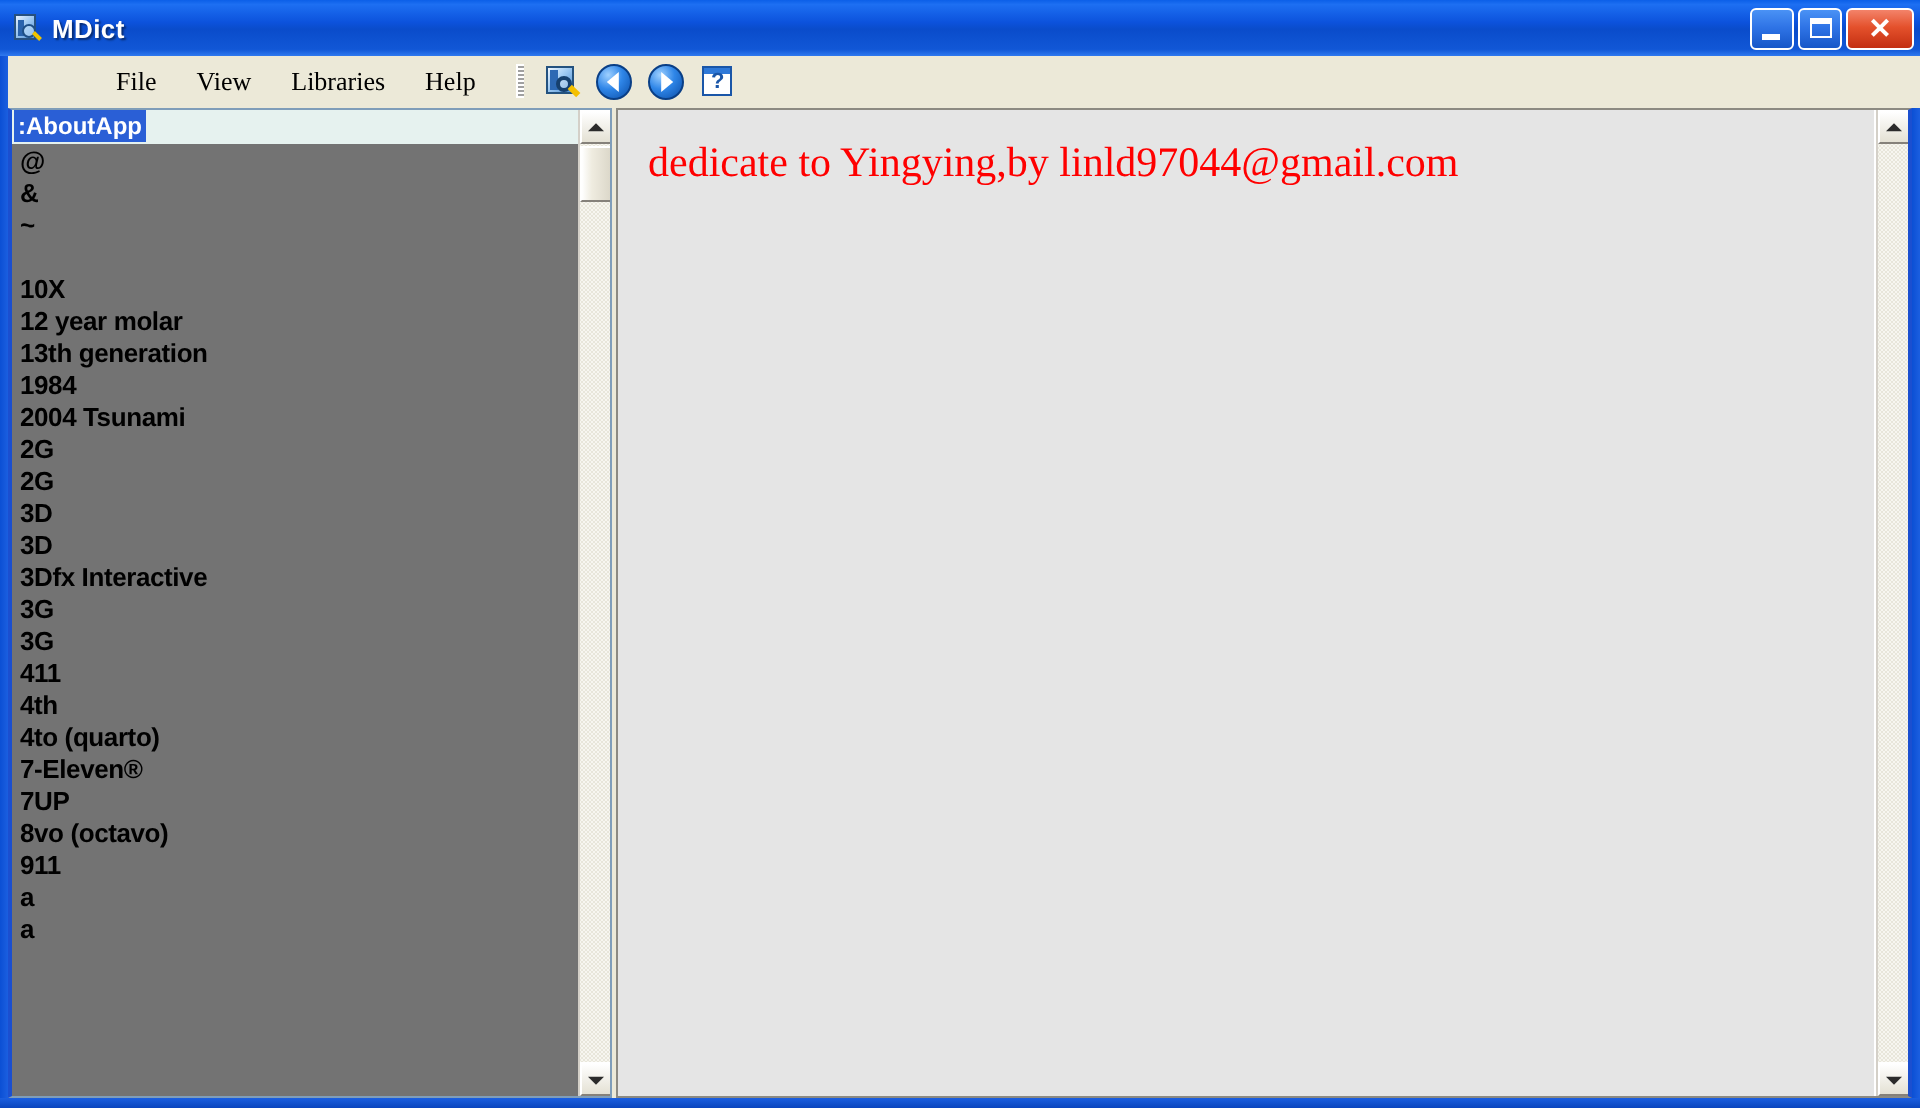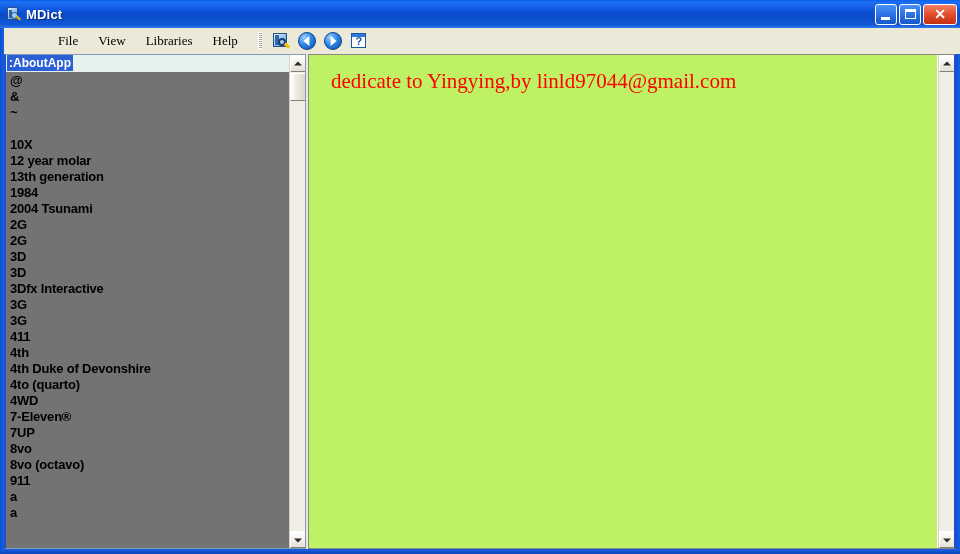--- a/index.html
+++ b/index.html
@@ -423,22 +423,22 @@
     box-sizing: border-box;
     background: #ffffff;
     border: 1px solid #8c8a82;
     border-right: 2px solid #1b4fd0;
     overflow: hidden;
   }
   .article {
     position: absolute;
     left: 0; top: 0;
     right: 17px; bottom: 0;
-    background: #bef264;
-    padding: 14px 10px 0 22px;
+    background: #e5e5e5;
+    padding: 14px 10px 0 15px;
     box-sizing: border-box;
     overflow: hidden;
   }
   .article-line {
     font-family: "Liberation Serif", serif;
     font-size: 21px;
     color: #ff0000;
     white-space: nowrap;
     line-height: 1.2;
   }
@@ -526,26 +526,23 @@
           <div class="word-item">2004 Tsunami</div>
           <div class="word-item">2G</div>
           <div class="word-item">2G</div>
           <div class="word-item">3D</div>
           <div class="word-item">3D</div>
           <div class="word-item">3Dfx Interactive</div>
           <div class="word-item">3G</div>
           <div class="word-item">3G</div>
           <div class="word-item">411</div>
           <div class="word-item">4th</div>
-          <div class="word-item">4th Duke of Devonshire</div>
           <div class="word-item">4to (quarto)</div>
-          <div class="word-item">4WD</div>
           <div class="word-item">7-Eleven®</div>
           <div class="word-item">7UP</div>
-          <div class="word-item">8vo</div>
           <div class="word-item">8vo (octavo)</div>
           <div class="word-item">911</div>
           <div class="word-item">a</div>
           <div class="word-item">a</div>
 
         </div>
 
         <div class="vscroll left-sb">
           <div class="sb-track"></div>
           <div class="sb-btn up">

